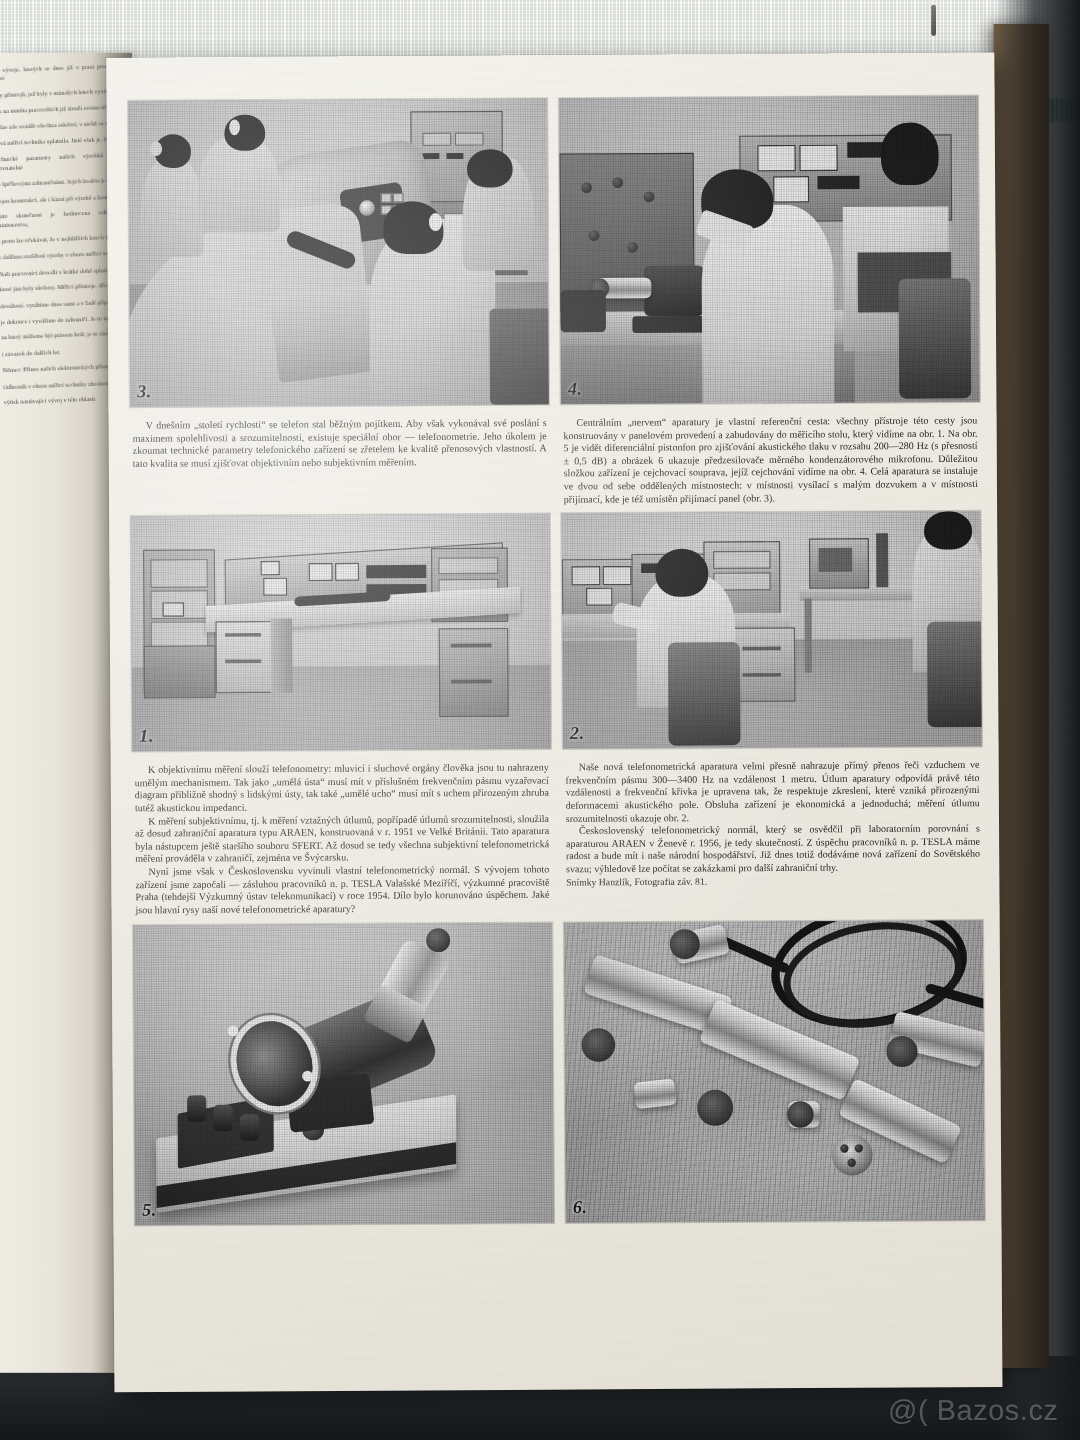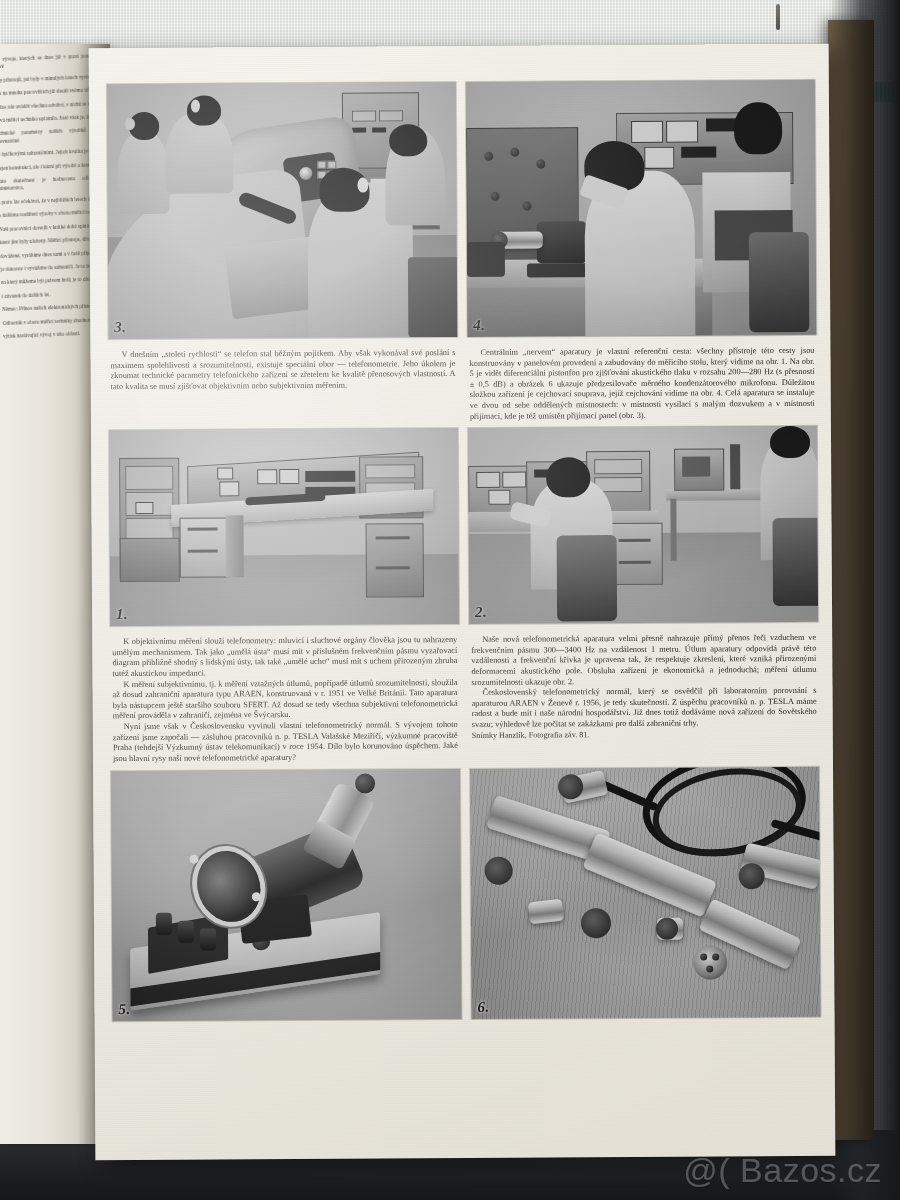--- a/index.html
+++ b/index.html
@@ -108,21 +108,21 @@
     font-size:8.35px;line-height:10.6px;color:#26251f;text-align:justify;
     text-indent:11px;margin:0;
     -webkit-font-smoothing:none;}
   .para + .para{margin-top:0;}
   .textblk{padding:6px 2px 0 2px;}
   .credit{font-family:"Liberation Serif",serif;font-size:8.1px;
     color:#2b2a24;margin-top:6px;text-indent:0;font-style:normal;}
 
   
   .wm{position:absolute;right:18px;bottom:10px;z-index:60;
-    font-family:"Liberation Sans",sans-serif;font-size:34px;font-weight:400;
+    font-family:"Liberation Sans",sans-serif;font-size:24px;font-weight:400;
     color:rgba(235,238,240,.30);letter-spacing:.5px;
     text-shadow:0 1px 1px rgba(0,0,0,.25);
     white-space:nowrap;}
 
   .nail{position:absolute;right:120px;top:4px;width:4px;height:26px;
      background:linear-gradient(180deg,#57524a,#241f19);opacity:.75;border-radius:2px;}
 </style>
 </head>
 <body>
 

